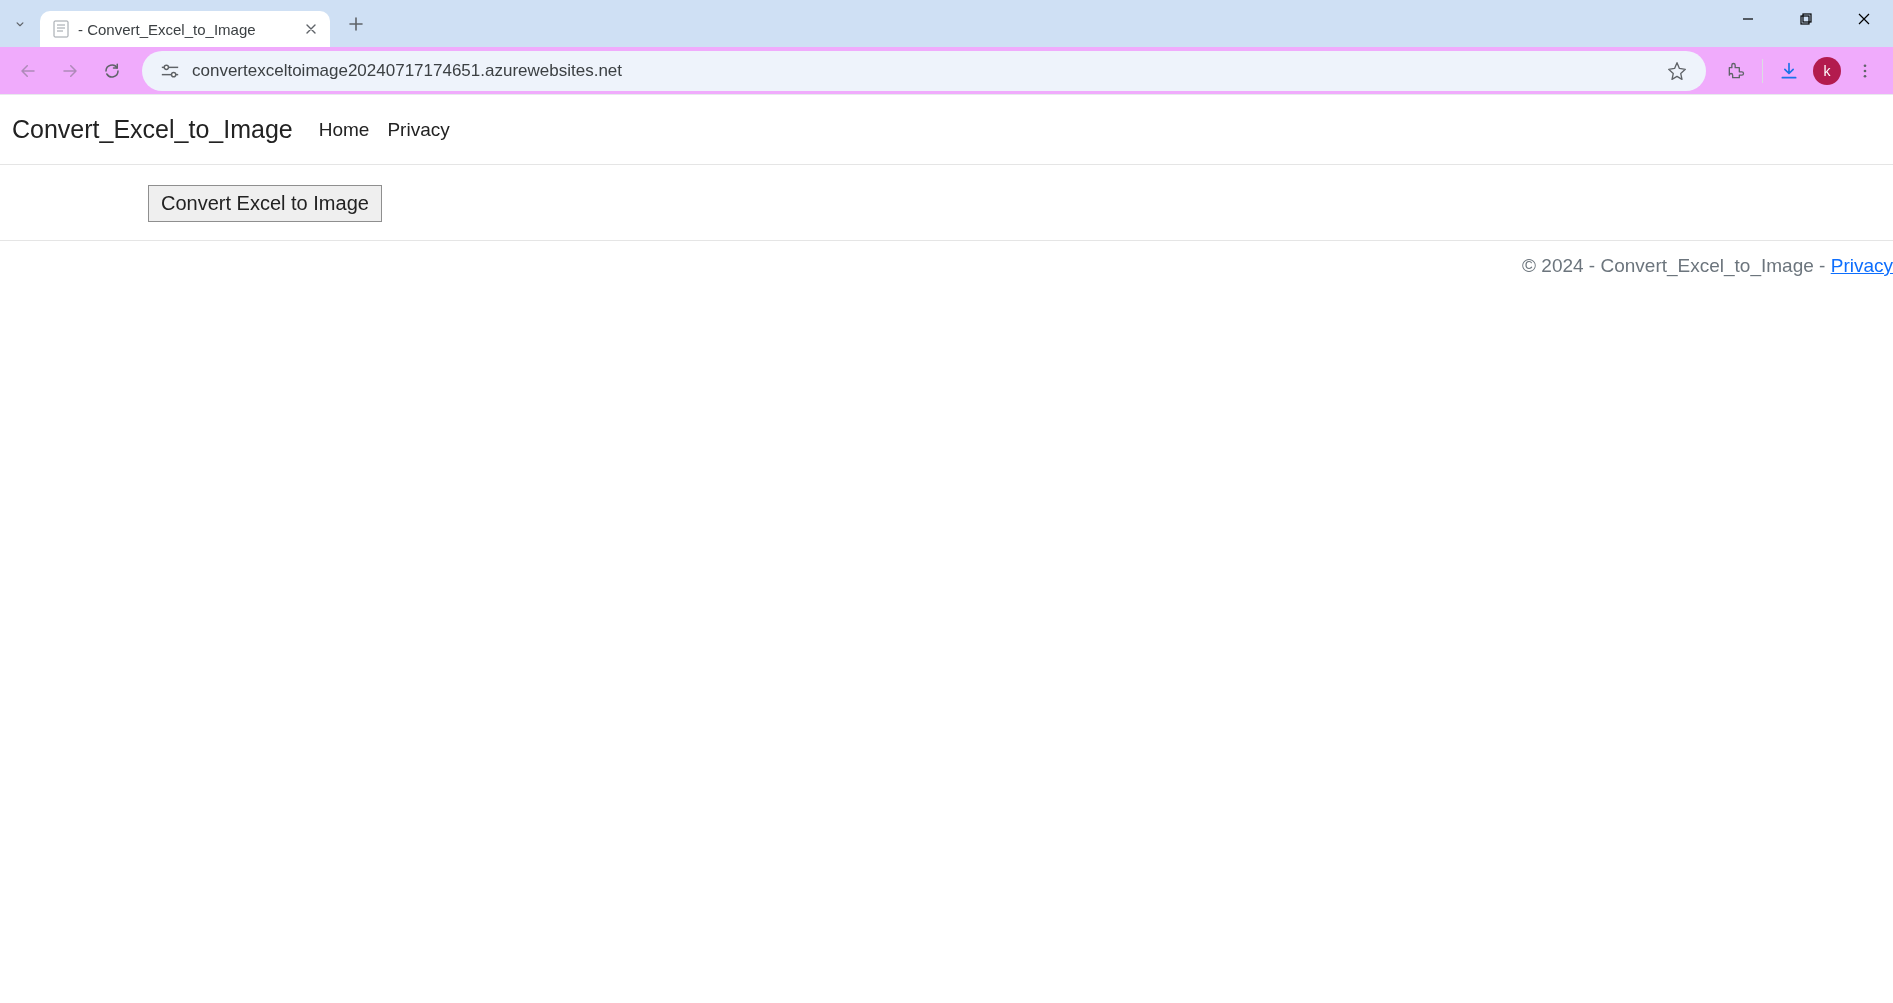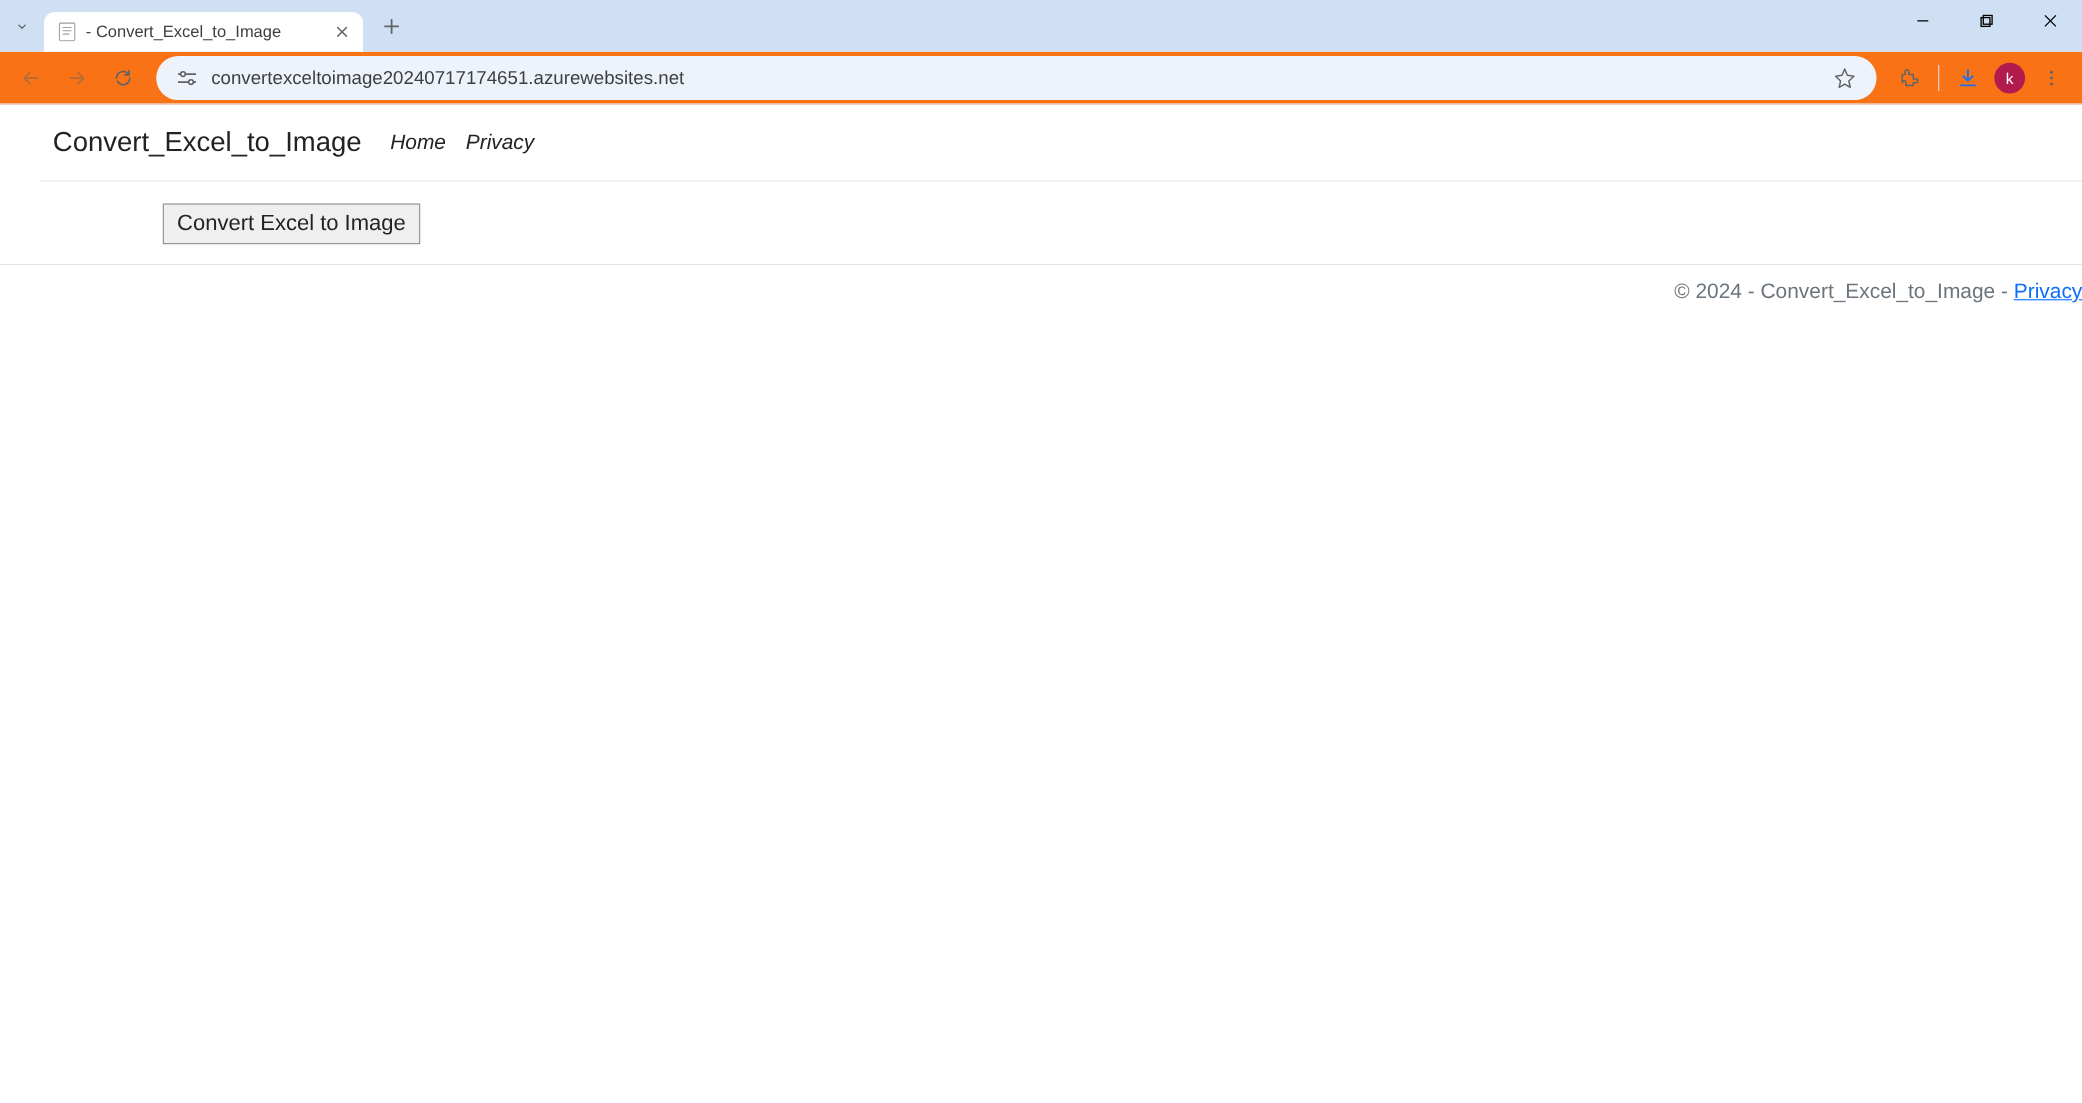--- a/index.html
+++ b/index.html
@@ -10,36 +10,36 @@
     .tab-strip { height: 47px; background: #cfe0f4; display: flex; align-items: center; padding: 0 8px; position: relative; }
     .search-tabs-button { width: 24px; height: 24px; display: flex; align-items: center; justify-content: center; margin-right: 8px; cursor: pointer; }
     .tab { background: #fff; border-radius: 10px 10px 0 0; height: 36px; margin-top: 11px; padding: 0 10px 0 12px; display: flex; align-items: center; width: 290px; font-size: 15px; color: #3c4043; position: relative; justify-content: flex-end; }
     .tab-favicon { width: 18px; height: 18px; margin-right: 8px; display: flex; align-items: center; justify-content: center; }
     .tab-title { flex: 1; white-space: nowrap; overflow: hidden; text-overflow: ellipsis; font-size: 15px; }
     .tab-close { width: 18px; height: 18px; display: flex; align-items: center; justify-content: center; margin-left: 6px; cursor: pointer; }
     .new-tab-button { width: 32px; height: 32px; display: flex; align-items: center; justify-content: center; margin-left: 10px; cursor: pointer; }
     .window-controls { position: absolute; right: 0; top: 0; height: 38px; display: flex; }
     .window-control { width: 58px; height: 38px; display: flex; align-items: center; justify-content: center; cursor: pointer; }
 
-    .toolbar { height: 48px; background: #f97316; border-bottom: 1px solid #e8eaed; display: flex; align-items: center; padding: 0 10px; gap: 6px; }
+    .toolbar { height: 48px; background: #f0abfc; border-bottom: 1px solid #e8eaed; display: flex; align-items: center; padding: 0 10px; gap: 6px; }
     .nav-button { width: 36px; height: 36px; display: flex; align-items: center; justify-content: center; border-radius: 50%; cursor: pointer; }
     .nav-button.disabled { opacity: 0.45; cursor: default; }
     .address-bar { flex: 1; height: 40px; background: #eef3fb; border-radius: 20px; display: flex; align-items: center; padding: 0 14px; margin: 0 6px; }
     .site-info-button { width: 28px; height: 28px; display: flex; align-items: center; justify-content: center; margin-right: 8px; cursor: pointer; }
     .url-text { flex: 1; font-size: 17px; color: #3c4043; border: none; background: transparent; outline: none; font-family: inherit; }
     .star-button { width: 30px; height: 30px; display: flex; align-items: center; justify-content: center; cursor: pointer; }
     .toolbar-icon-button { width: 36px; height: 36px; display: flex; align-items: center; justify-content: center; cursor: pointer; }
     .toolbar-divider { width: 1px; height: 24px; background: #dadce0; margin: 0 2px; }
     .profile-avatar { width: 28px; height: 28px; border-radius: 50%; background: #b31b4e; color: #fff; display: flex; align-items: center; justify-content: center; font-size: 14px; cursor: pointer; }
 
     
     .page { width: 100%; }
-    .page-header { height: 70px; border-bottom: 1px solid #e5e5e5; display: flex; align-items: center; padding: 0 12px; margin-left: 36px; }
+    .page-header { height: 70px; border-bottom: 1px solid #e5e5e5; display: flex; align-items: center; padding: 0 12px; }
     .brand { font-size: 25px; color: #222; margin-right: 26px; text-decoration: none; }
-    .nav-link { font-size: 19px; color: #222; text-decoration: none; margin-right: 18px; cursor: pointer; font-style: italic; }
+    .nav-link { font-size: 19px; color: #222; text-decoration: none; margin-right: 18px; cursor: pointer; }
 
     .page-body { padding: 20px 0 18px 148px; border-bottom: 1px solid #e5e5e5; }
     .convert-button { font-size: 20px; padding: 6px 12px; background: #efefef; border: 1px solid #8f8f8f; color: #222; cursor: pointer; font-family: inherit; }
 
     .page-footer { padding: 14px 0 0 148px; font-size: 19px; color: #6c757d; text-align: right; }
     .footer-link { color: #0d6efd; text-decoration: underline; cursor: pointer; }
   </style>
 </head>
 <body>
 

